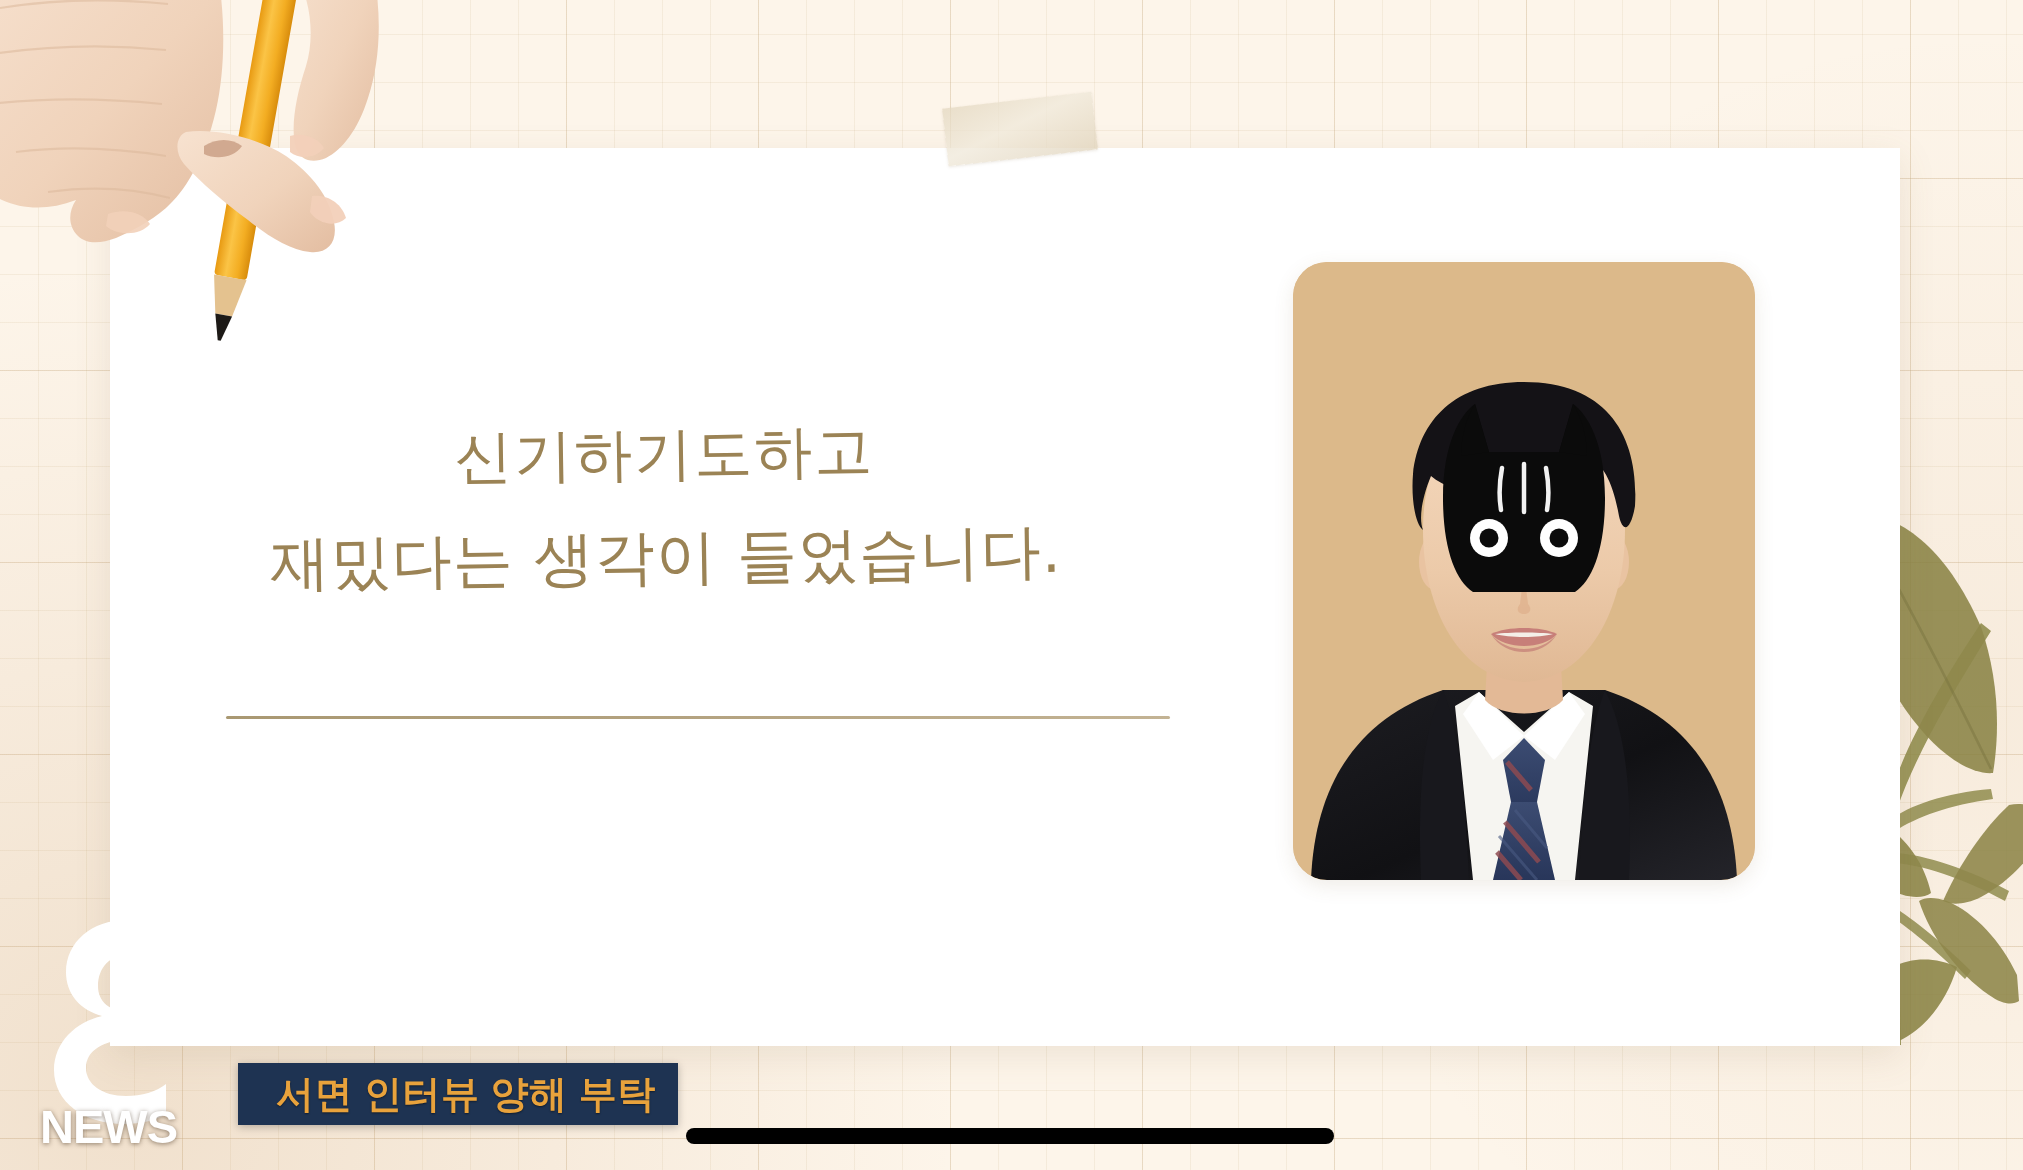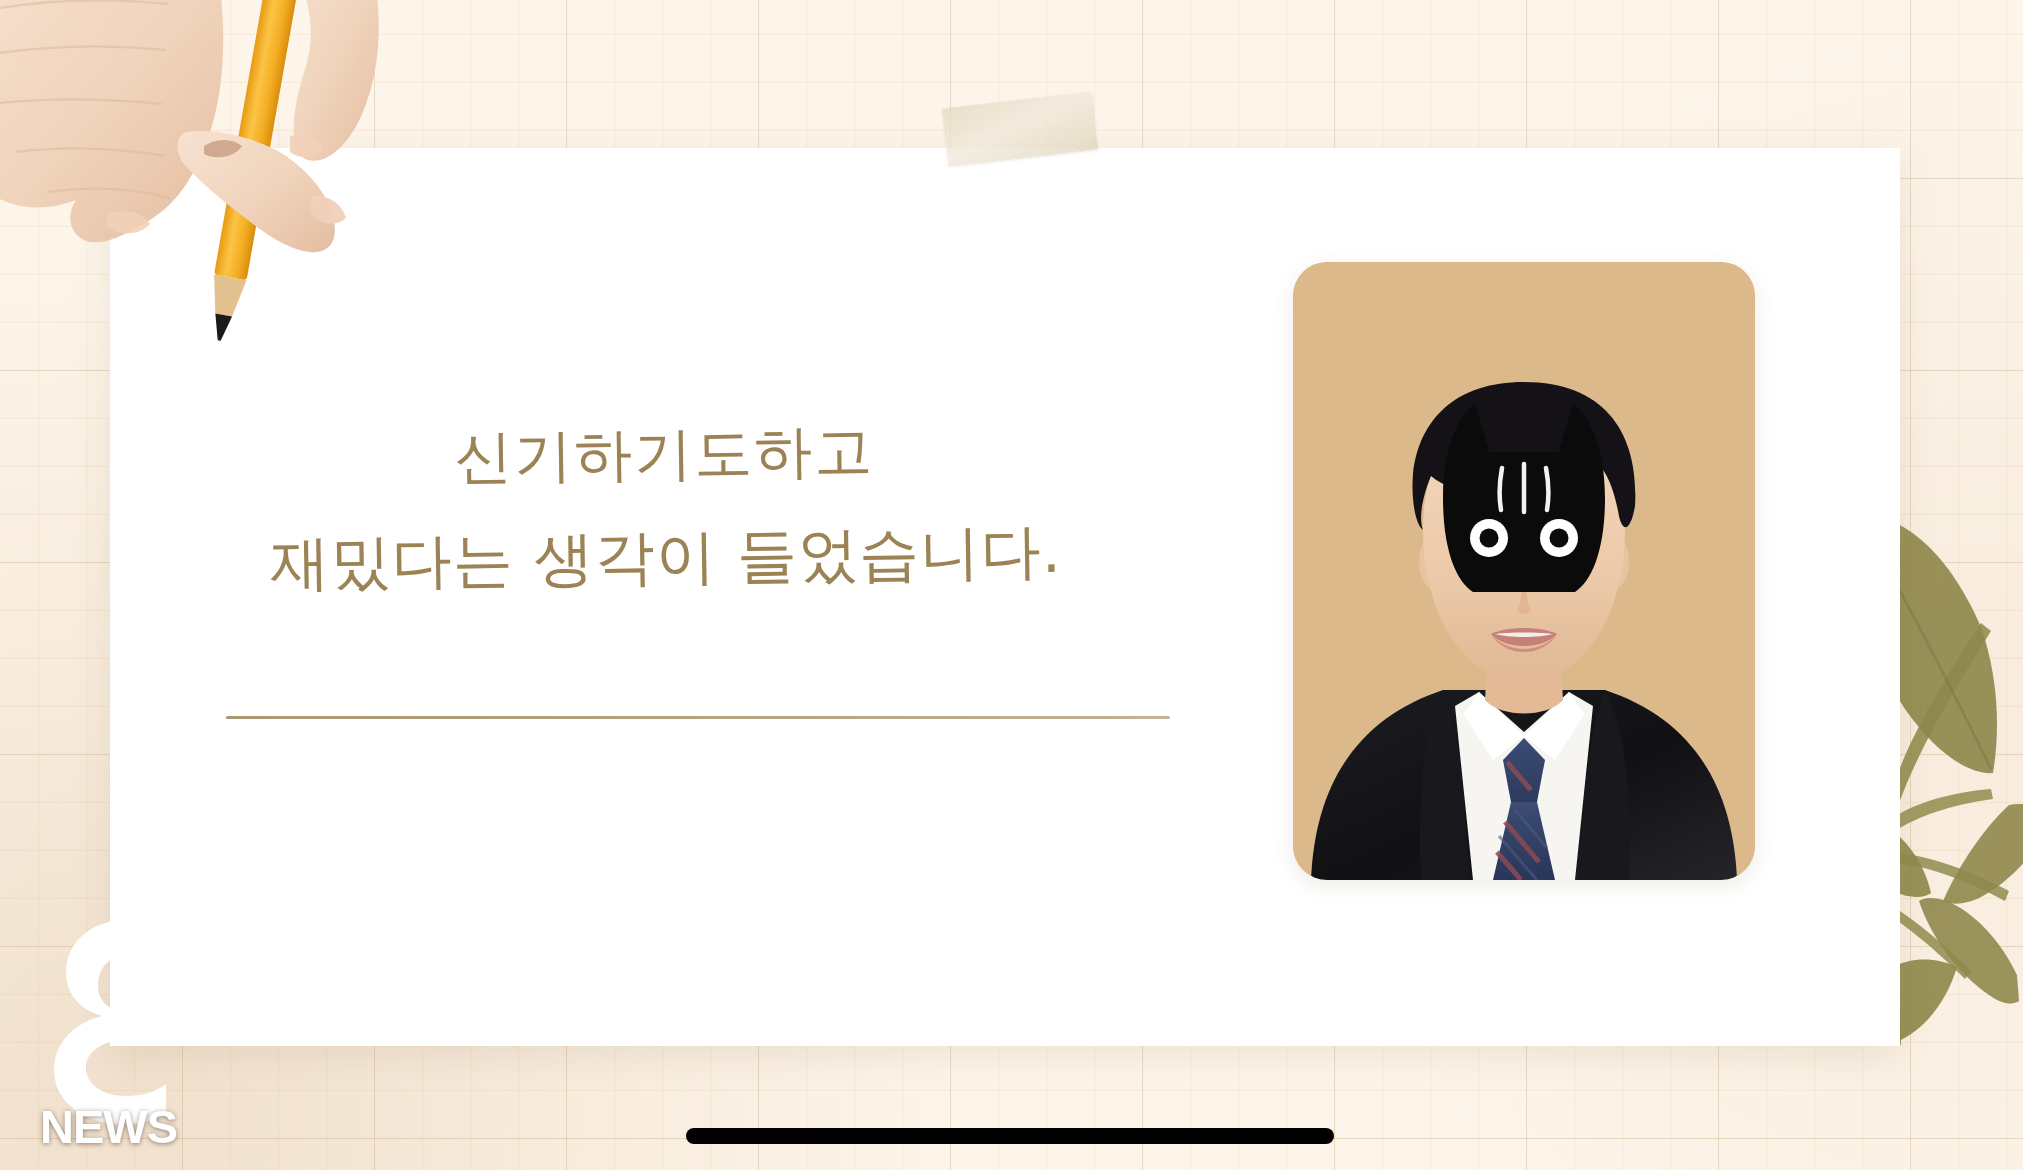--- a/index.html
+++ b/index.html
@@ -362,17 +362,20 @@
         <path d="M112 16 C78 16 52 38 52 68 C52 90 66 106 88 112 C62 118 40 138 40 166
                  C40 198 70 220 110 220 C128 220 142 216 152 210 L152 180
                  C142 188 128 192 112 192 C88 192 72 180 72 164 C72 146 90 136 116 136
                  L148 136 L148 108 L116 108 C96 108 84 98 84 82 C84 64 96 50 116 50
                  C132 50 144 56 152 64 L152 30 C142 20 128 16 112 16 Z"></path>
       </g>
     </svg>
     <div id="logo-news">NEWS</div>
   </div>
 
+  <div id="banner">
+    <div id="banner-text">서면 인터뷰 양해 부탁</div>
+  </div>
 
   <div id="home-bar"></div>
 
 
 </div>
 
 </body></html>

